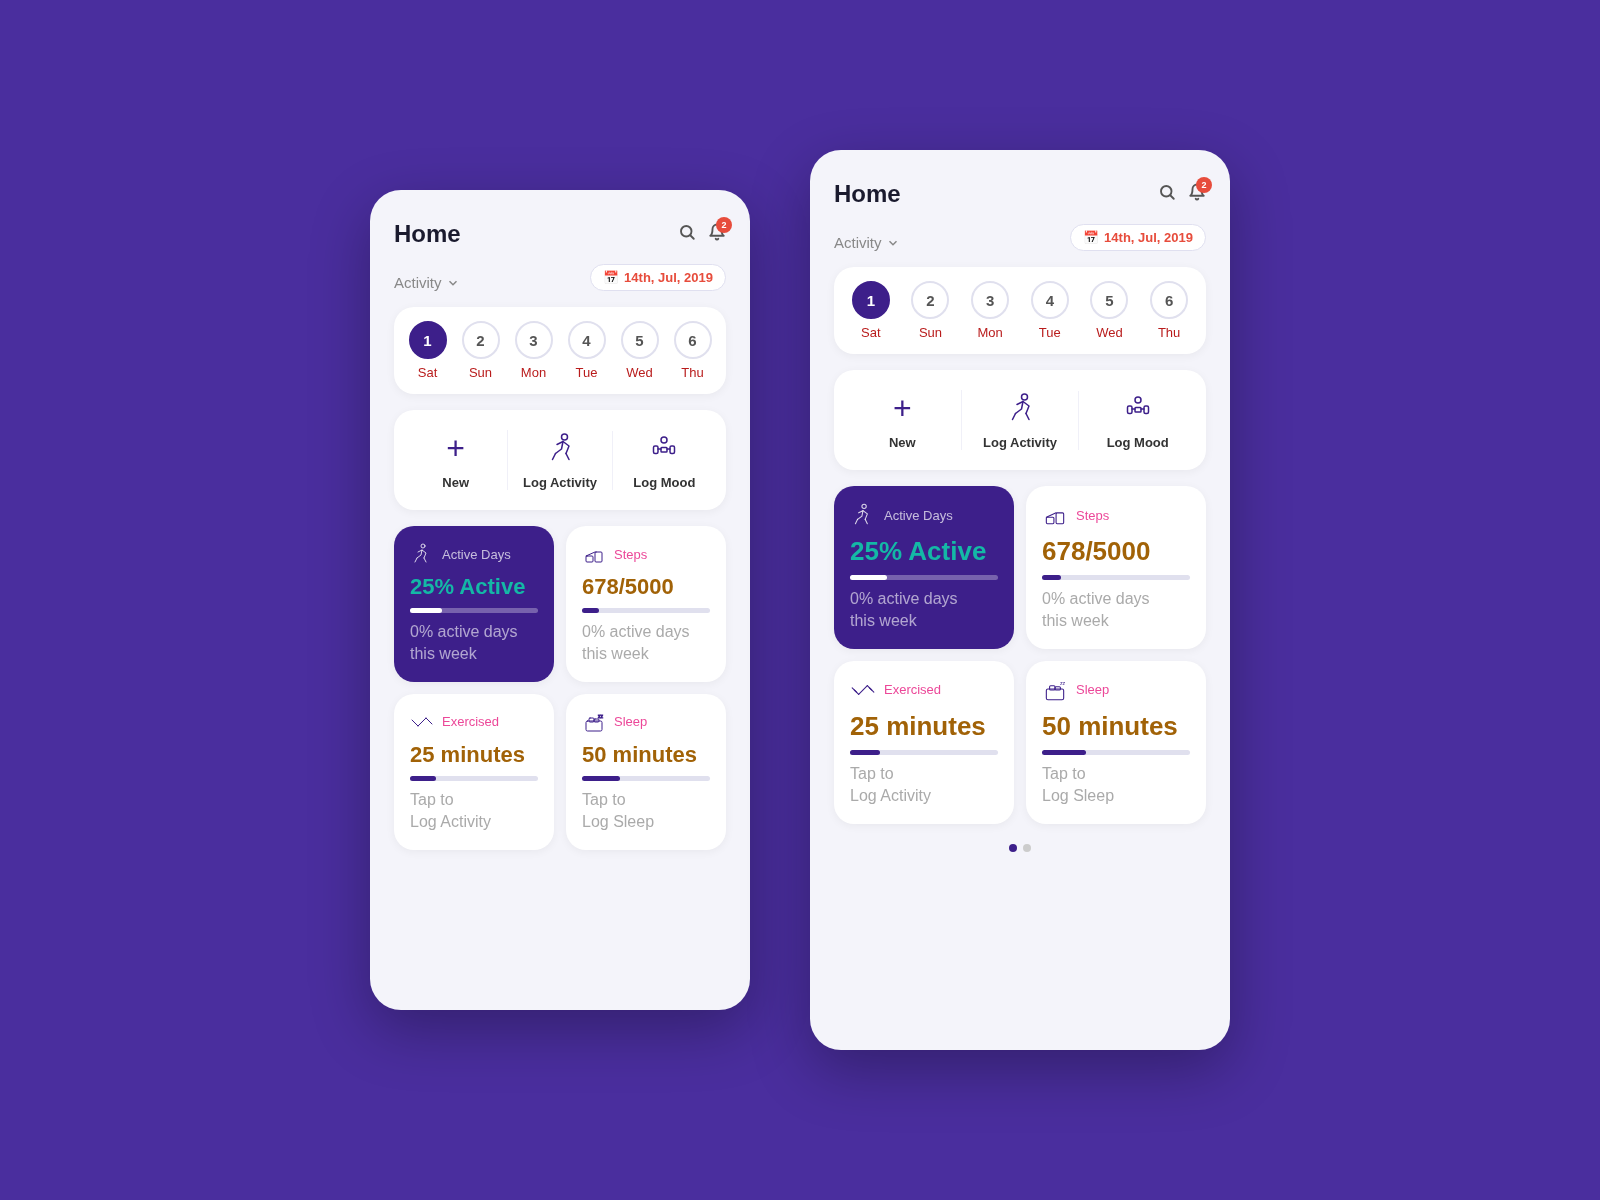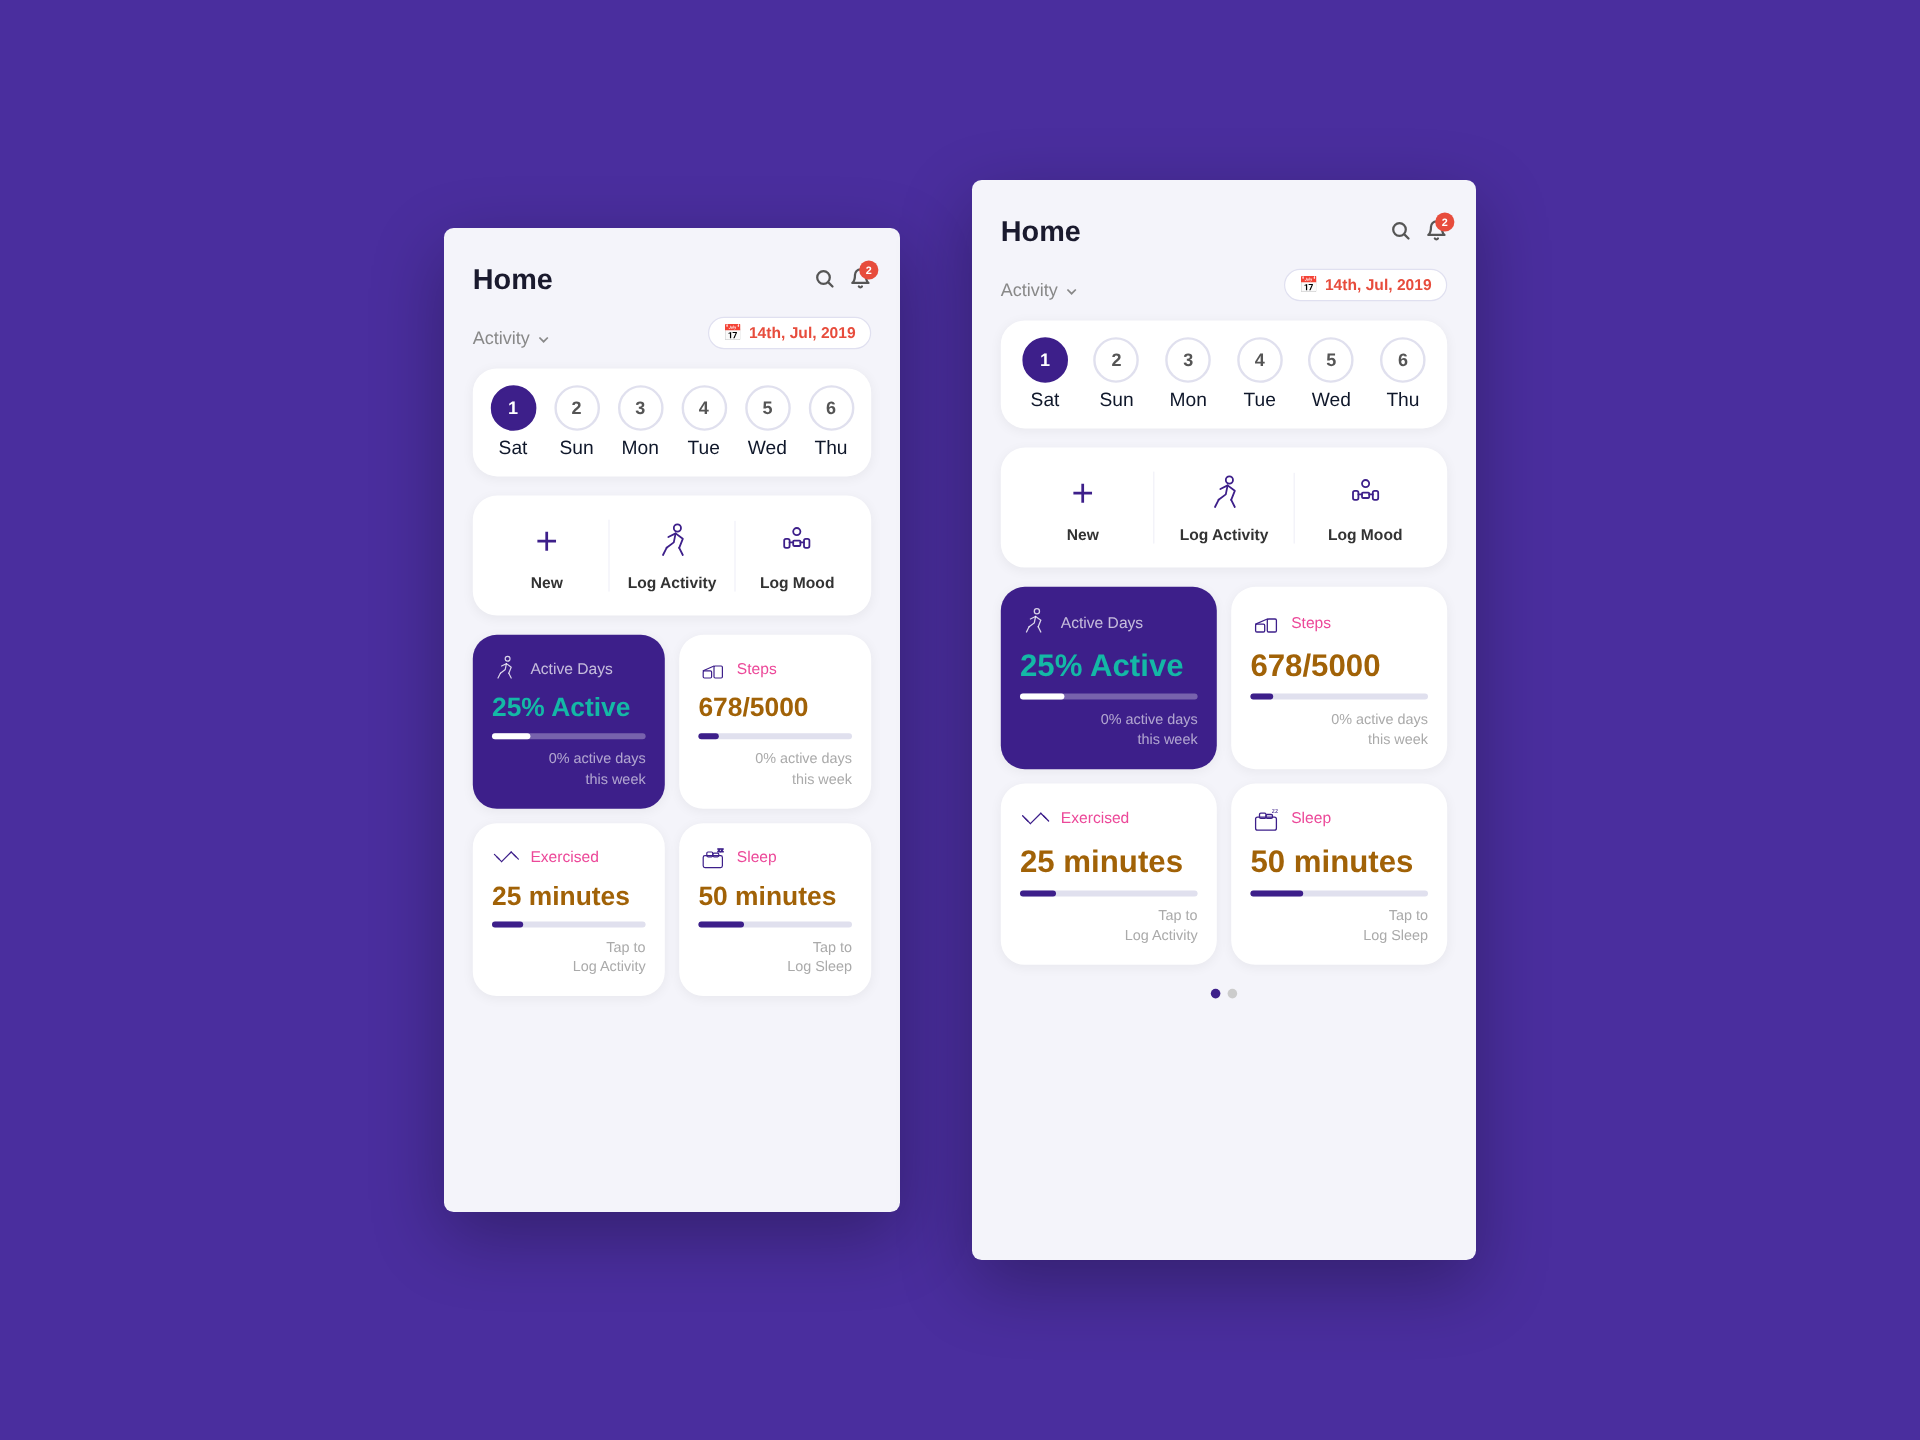--- a/index.html
+++ b/index.html
@@ -11,21 +11,21 @@
       display: flex;
       align-items: center;
       justify-content: center;
       gap: 60px;
       font-family: 'Segoe UI', Arial, sans-serif;
       overflow: hidden;
     }
 
     .phone {
       background: #F4F4FA;
-      border-radius: 8px;
+      border-radius: 31px;
       padding: 30px 24px 30px 24px;
       box-shadow: 0 20px 60px rgba(0,0,0,0.3);
       display: flex;
       flex-direction: column;
       gap: 16px;
     }
 
     .phone-small {
       width: 380px;
       min-height: 820px;
@@ -146,22 +146,22 @@
       background: white;
     }
 
     .cal-num.active {
       background: #3d1f8a;
       border-color: #3d1f8a;
       color: white;
     }
 
     .cal-label {
-      font-size: 16px;
-      color: #0f172a;
+      font-size: 13px;
+      color: #b91c1c;
     }
 
     
     .action-row {
       background: white;
       border-radius: 20px;
       padding: 20px 10px;
       display: flex;
       justify-content: space-around;
       align-items: center;
@@ -254,23 +254,23 @@
 
     .stat-card.dark .progress-bar-wrap {
       background: rgba(255,255,255,0.3);
     }
 
     .stat-card.dark .progress-bar-fill {
       background: white;
     }
 
     .stat-sub {
-      font-size: 12px;
+      font-size: 16px;
       color: #aaa;
-      text-align: right;
+      text-align: left;
       line-height: 1.4;
     }
 
     .stat-card.dark .stat-sub {
       color: rgba(255,255,255,0.6);
     }
 
     
     .dots {
       display: flex;

